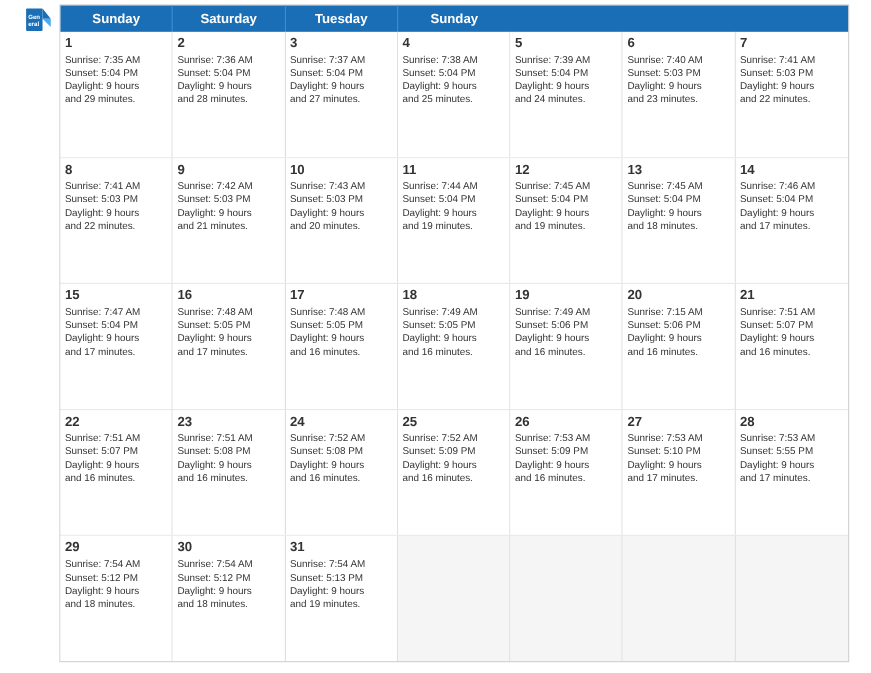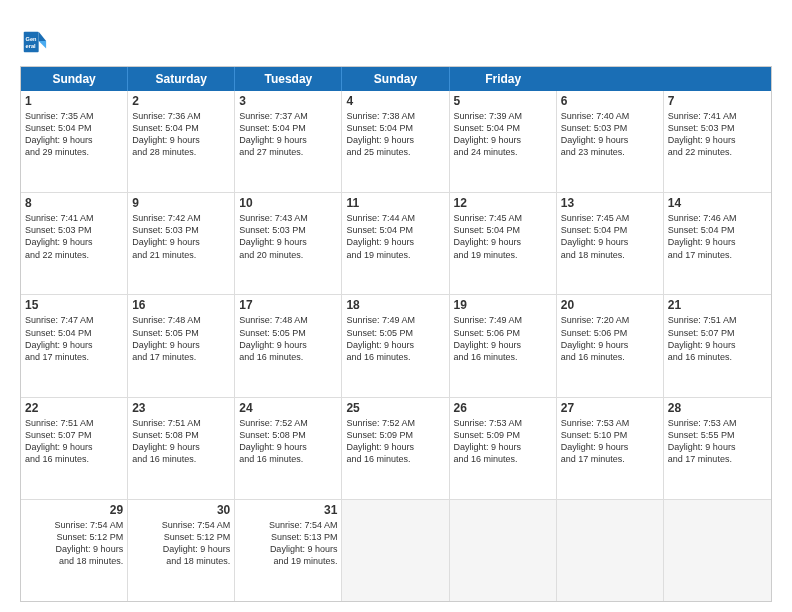--- a/index.html
+++ b/index.html
@@ -6,23 +6,22 @@
     body {
       font-family: Arial, sans-serif;
       background: #fff;
       width: 792px;
       height: 612px;
       overflow: hidden;
     }
     .page {
       width: 792px;
       height: 612px;
-      padding: 28px 20px 10px 20px;
-      display: flex;
-      flex-direction: column;
+      padding: 4px 20px 10px 20px;
+      display: flex;
     }
     .header {
       display: flex;
       justify-content: space-between;
       align-items: flex-start;
       margin-bottom: 10px;
     }
     .logo {
       display: flex;
       align-items: center;
@@ -78,21 +77,20 @@
       flex-direction: column;
     }
     .cal-row {
       display: grid;
       grid-template-columns: repeat(7, 1fr);
       flex: 1;
       border-bottom: 1px solid #ddd;
     }
     .cal-row:last-child {
       border-bottom: none;
-      text-align: right;
     }
     .cal-cell {
       border-right: 1px solid #ddd;
       padding: 3px 4px;
       vertical-align: top;
       font-size: 9.5px;
       color: #333;
       min-height: 80px;
       background: #fff;
     }
@@ -137,21 +135,20 @@
       <div class="location"></div>
     </div>
   </div>
 
   <div class="calendar">
     <div class="cal-header">
       <div class="cal-header-cell">Sunday</div>
       <div class="cal-header-cell">Saturday</div>
       <div class="cal-header-cell">Tuesday</div>
       <div class="cal-header-cell">Sunday</div>
-      <div class="cal-header-cell">Friday</div>
     </div>
     <div class="cal-body" id="cal-body">
     <div class="cal-row">
           <div class="cal-cell">
             <span class="day-num">1</span>
             <div class="cell-text">Sunrise: 7:35 AM</div>
             <div class="cell-text">Sunset: 5:04 PM</div>
             <div class="cell-text">Daylight: 9 hours</div>
             <div class="cell-text">and 29 minutes.</div>
           </div>
@@ -280,21 +277,21 @@
           </div>
           <div class="cal-cell">
             <span class="day-num">19</span>
             <div class="cell-text">Sunrise: 7:49 AM</div>
             <div class="cell-text">Sunset: 5:06 PM</div>
             <div class="cell-text">Daylight: 9 hours</div>
             <div class="cell-text">and 16 minutes.</div>
           </div>
           <div class="cal-cell">
             <span class="day-num">20</span>
-            <div class="cell-text">Sunrise: 7:20 AM</div>
+            <div class="cell-text">Sunrise: 7:15 AM</div>
             <div class="cell-text">Sunset: 5:06 PM</div>
             <div class="cell-text">Daylight: 9 hours</div>
             <div class="cell-text">and 16 minutes.</div>
           </div>
           <div class="cal-cell">
             <span class="day-num">21</span>
             <div class="cell-text">Sunrise: 7:51 AM</div>
             <div class="cell-text">Sunset: 5:07 PM</div>
             <div class="cell-text">Daylight: 9 hours</div>
             <div class="cell-text">and 16 minutes.</div>

